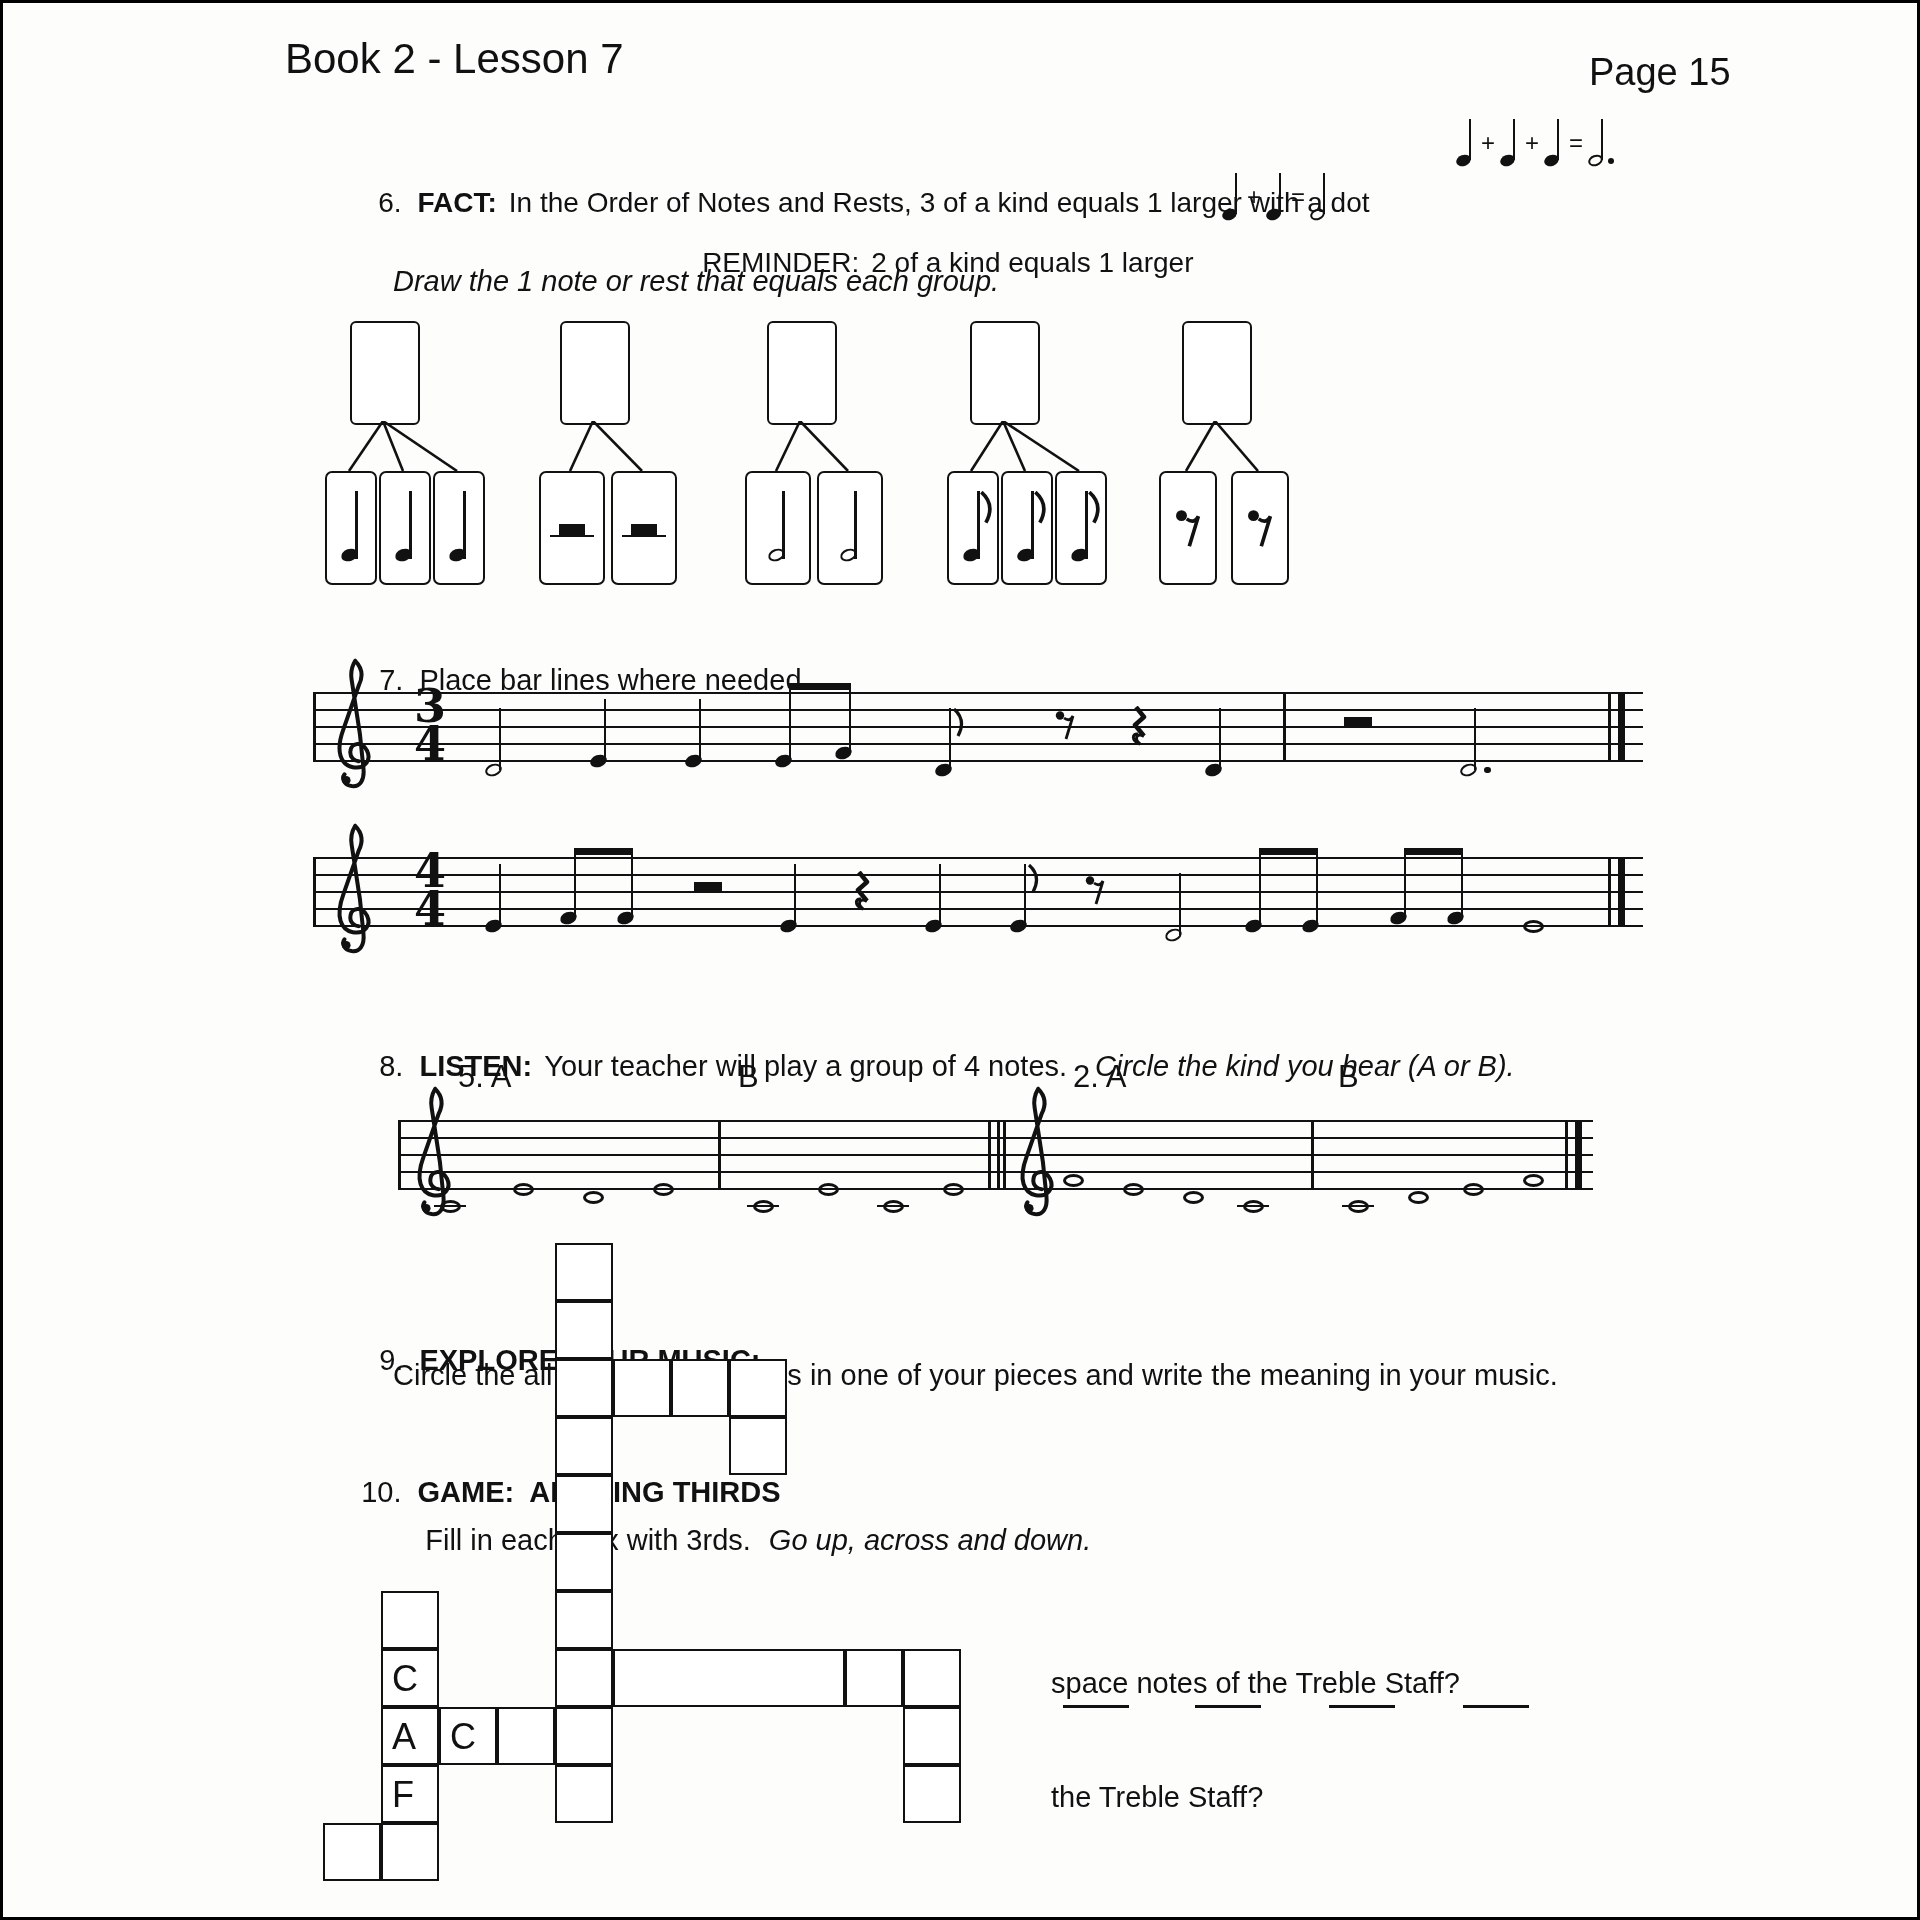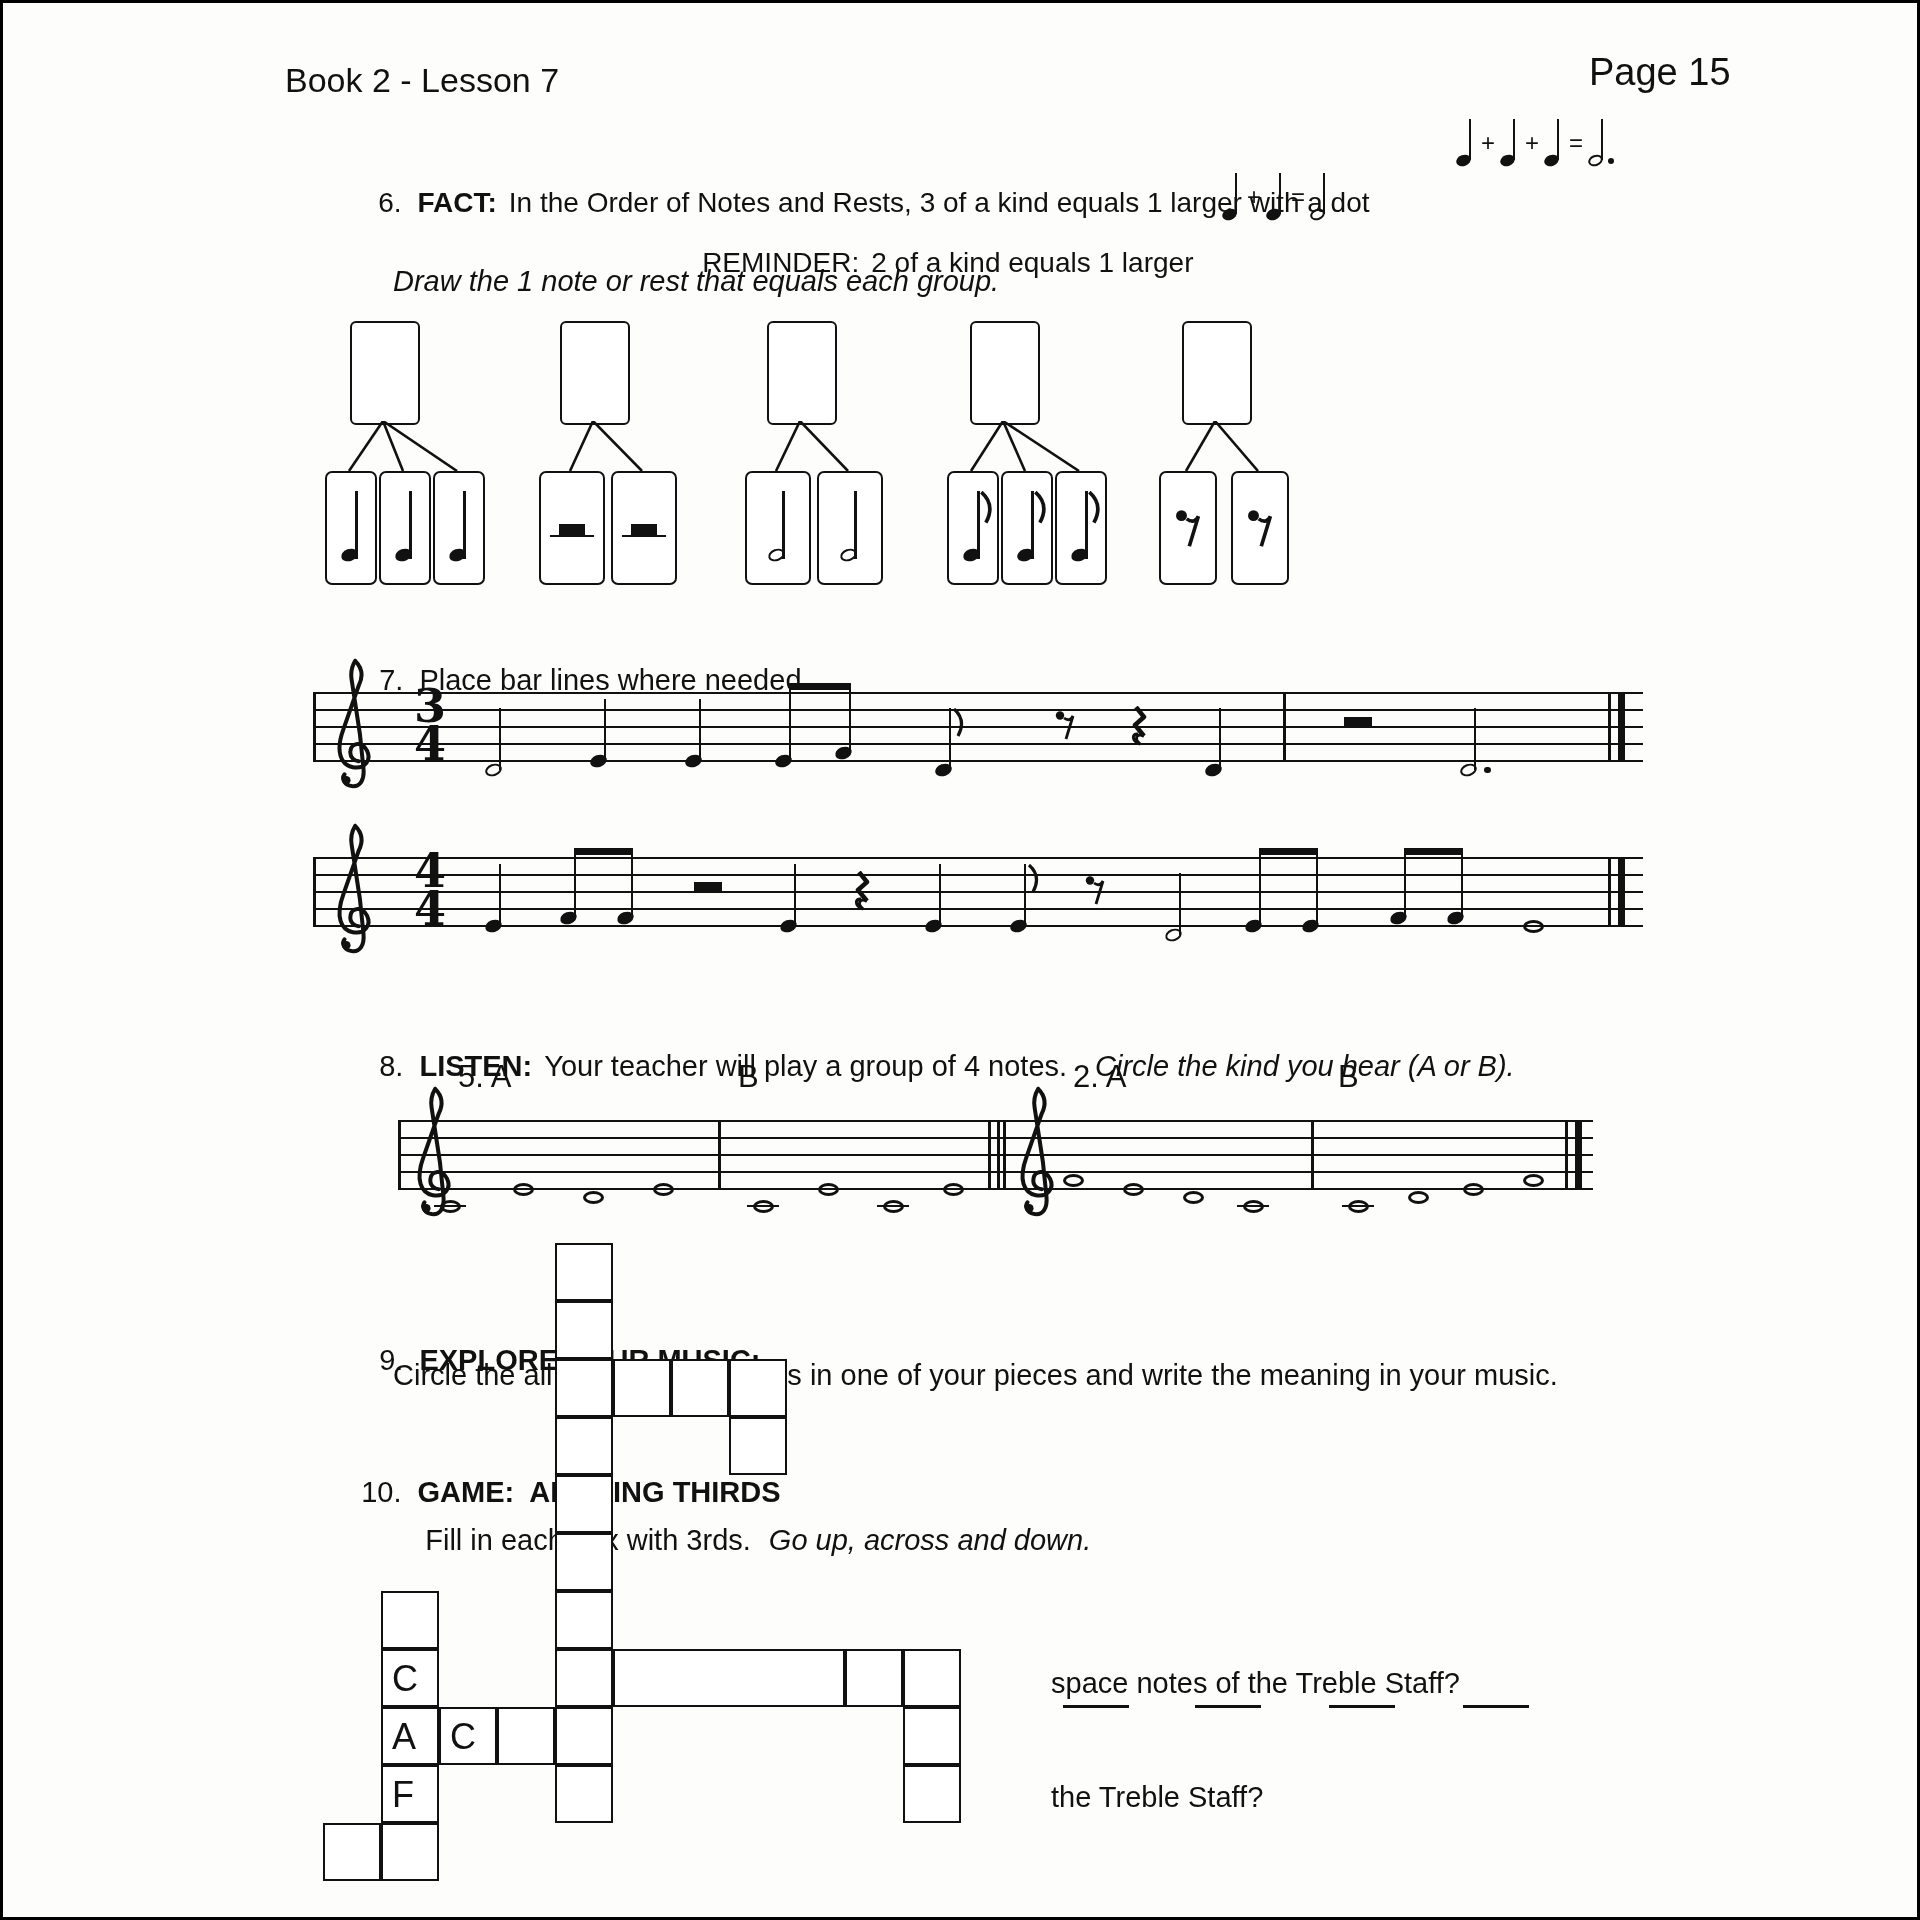--- a/index.html
+++ b/index.html
@@ -10,21 +10,21 @@
   .b{font-weight:bold;} .i{font-style:italic;}
   .num{margin-right:16px;} .lbl{margin-right:12px;}
   .gap{margin-left:28px;}
   .blank{position:absolute;width:66px;height:3px;background:#111;}
 </style>
 </head>
 <body>
 
 <div id="page">
 
-  <div class="abs" style="left:282px;top:58px;font-size:34px;"><span>Book 2 - Lesson 7</span></div>
+  <div class="abs" style="left:282px;top:32px;font-size:42px;"><span>Book 2 - Lesson 7</span></div>
   <div class="abs" style="left:1586px;top:48px;font-size:38px;"><span>Page 15</span></div>
 
   <div class="abs fs28" style="left:344px;top:152px;">
     <span class="num">6.</span><span class="b lbl">FACT:</span><span>In the Order of Notes and Rests, 3 of a kind equals 1 larger with a dot</span>
   </div>
   <div class="abs fs28" style="left:668px;top:212px;">
     <span class="lbl">REMINDER:</span><span>2 of a kind equals 1 larger</span>
   </div>
   <div class="abs fs29 i" style="left:390px;top:262px;"><span>Draw the 1 note or rest that equals each group.</span></div>
 

